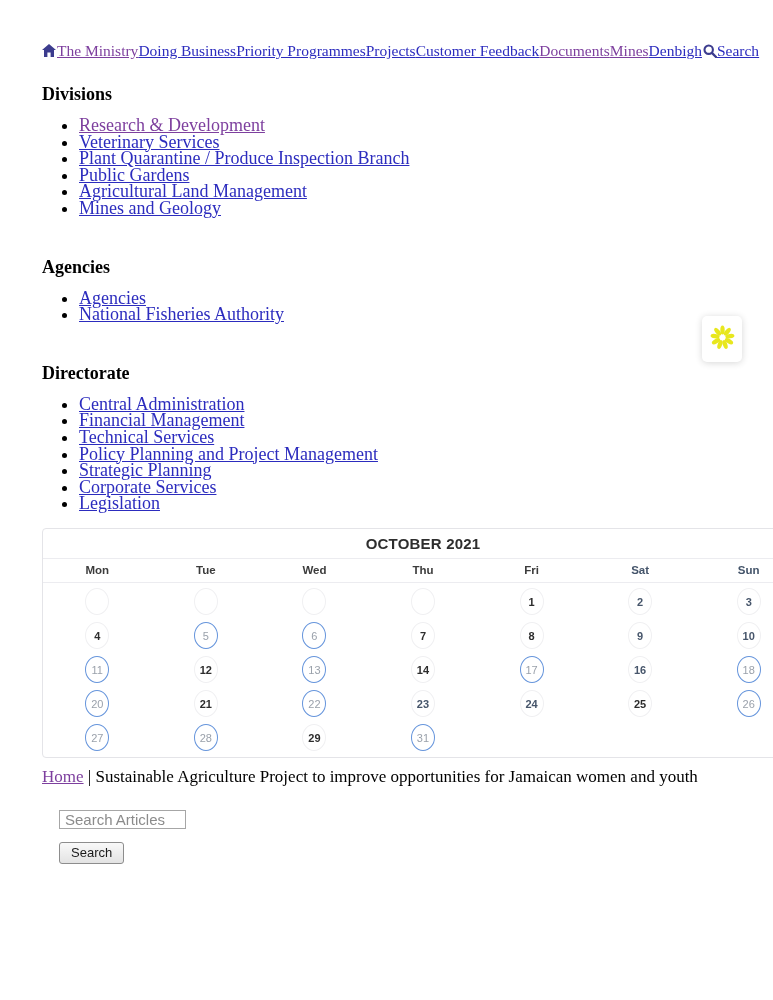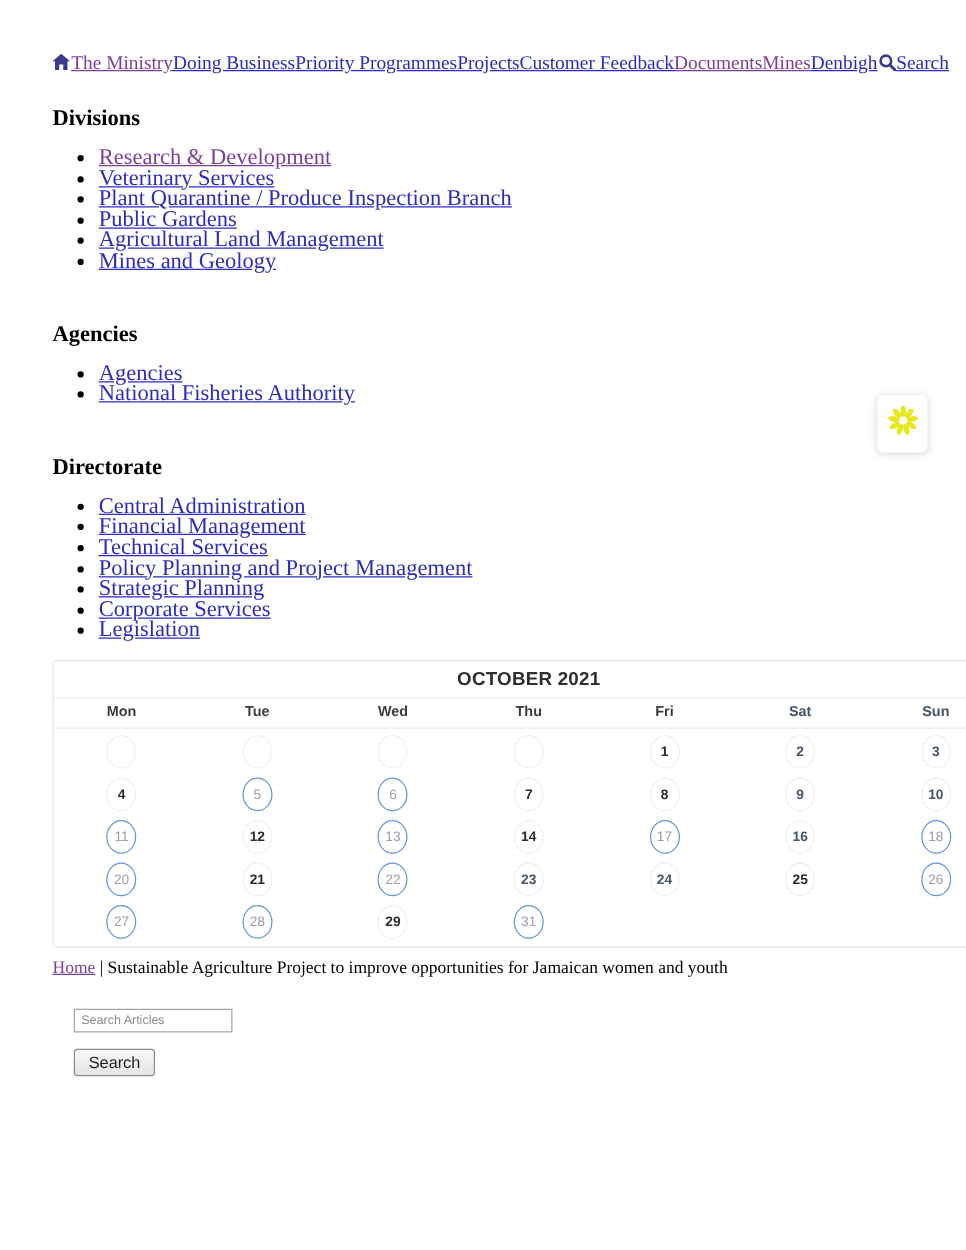--- a/index.html
+++ b/index.html
@@ -50,26 +50,26 @@
   .cal-grid{display:grid;grid-template-columns:repeat(7,1fr);grid-auto-rows:34px;padding:2px 0 2px;}
   .cal-cell{display:flex;align-items:center;justify-content:center;}
   .day{
     width:24px;height:27px;border:1px solid var(--ring-default);border-radius:50%;
     display:flex;align-items:center;justify-content:center;
     font-size:11px;font-weight:700;color:var(--day-dark);
   }
   .day.weekend{color:var(--day-weekend);font-weight:600;}
   .day.event{border:1.5px solid var(--ring-blue);color:var(--day-event);font-weight:500;}
   
-  .breadcrumb{margin:9px 0 0 0;font-size:14px;}
+  .breadcrumb{margin:9px 0 0 0;font-size:17px;}
   .breadcrumb a{color:var(--visited-purple);text-decoration:underline;}
   
   .article-search-input-row{margin:23px 0 0 17px;}
   .article-search-input-row input{
-    width:127px;height:19px;padding:2px 5px;font-size:10px;
+    width:127px;height:19px;padding:2px 5px;font-size:15px;
     font-family:"Liberation Sans",sans-serif;border:1px solid #a6a6a6;border-radius:0;color:#333;
   }
   .article-search-input-row input::placeholder{color:#8b8b8b;opacity:1;}
   .article-search-button-row{margin:13px 0 0 17px;}
   .article-search-button-row button{
     font-family:"Liberation Sans",sans-serif;font-size:13px;color:#1a1a1a;
     padding:2px 11px 3px;border:1px solid #8d8d8d;border-radius:3px;
     background:linear-gradient(#f9f9f9,#e3e3e3);cursor:pointer;
   }
   

